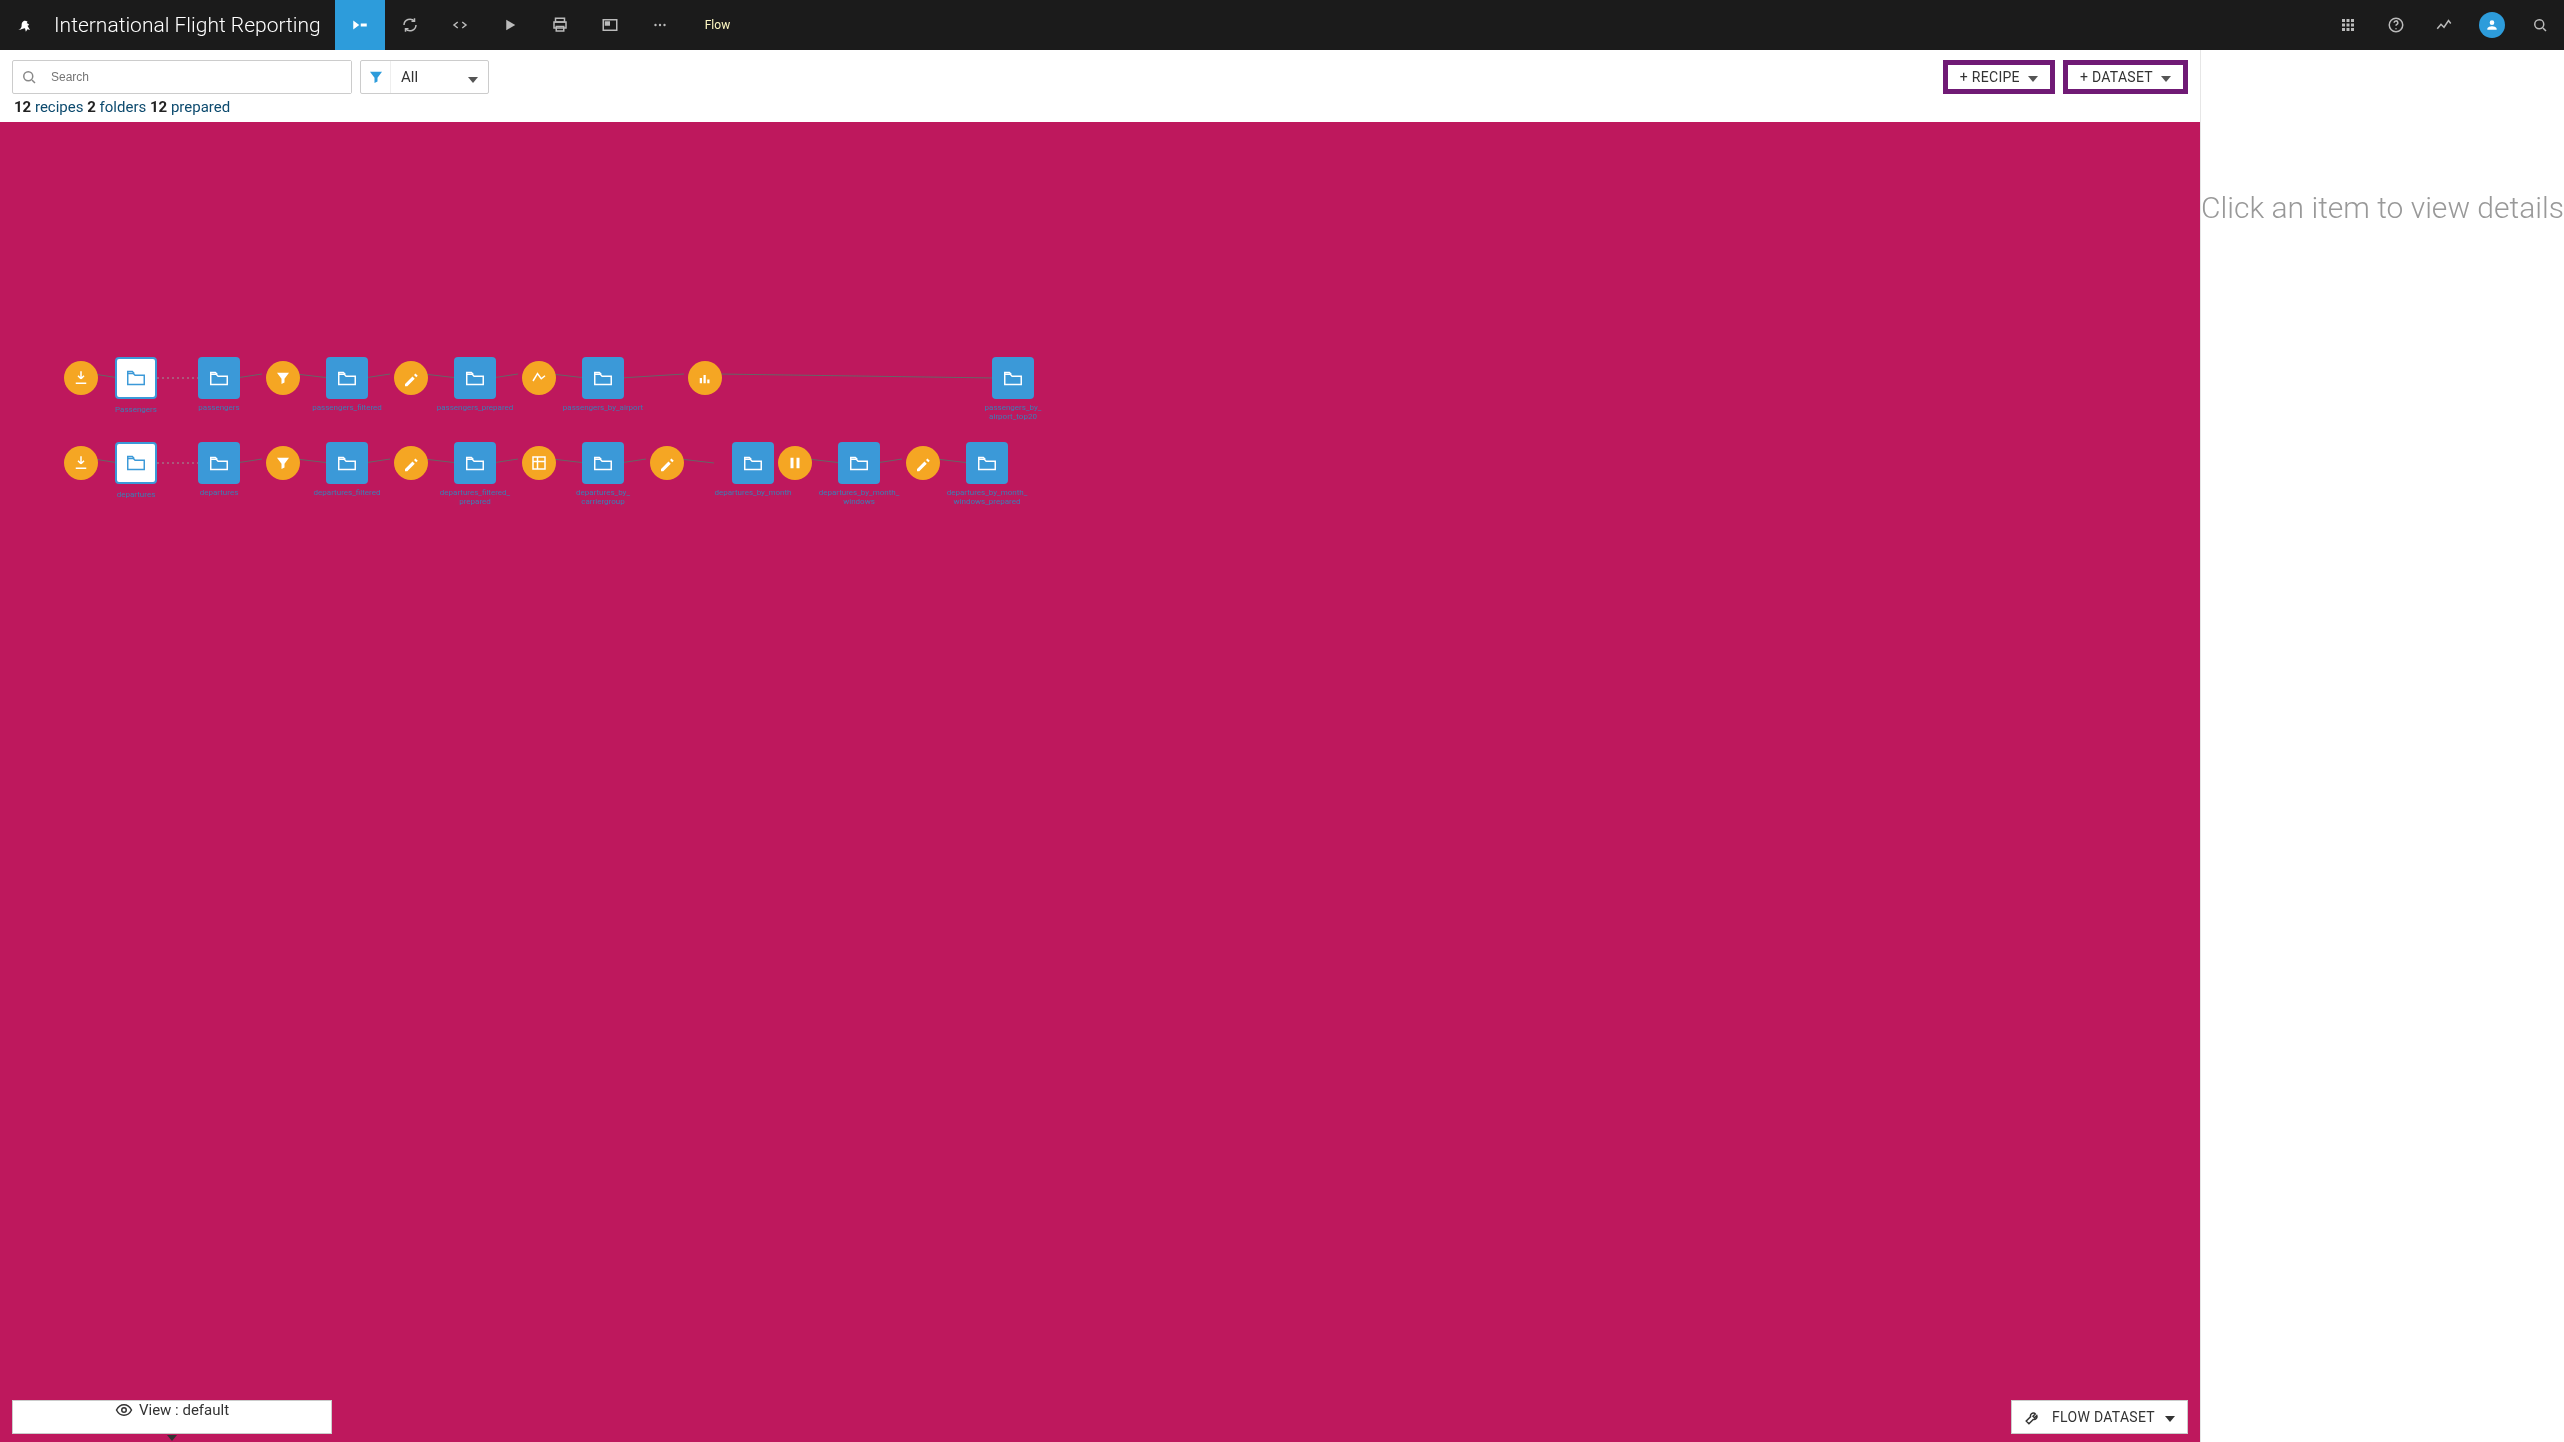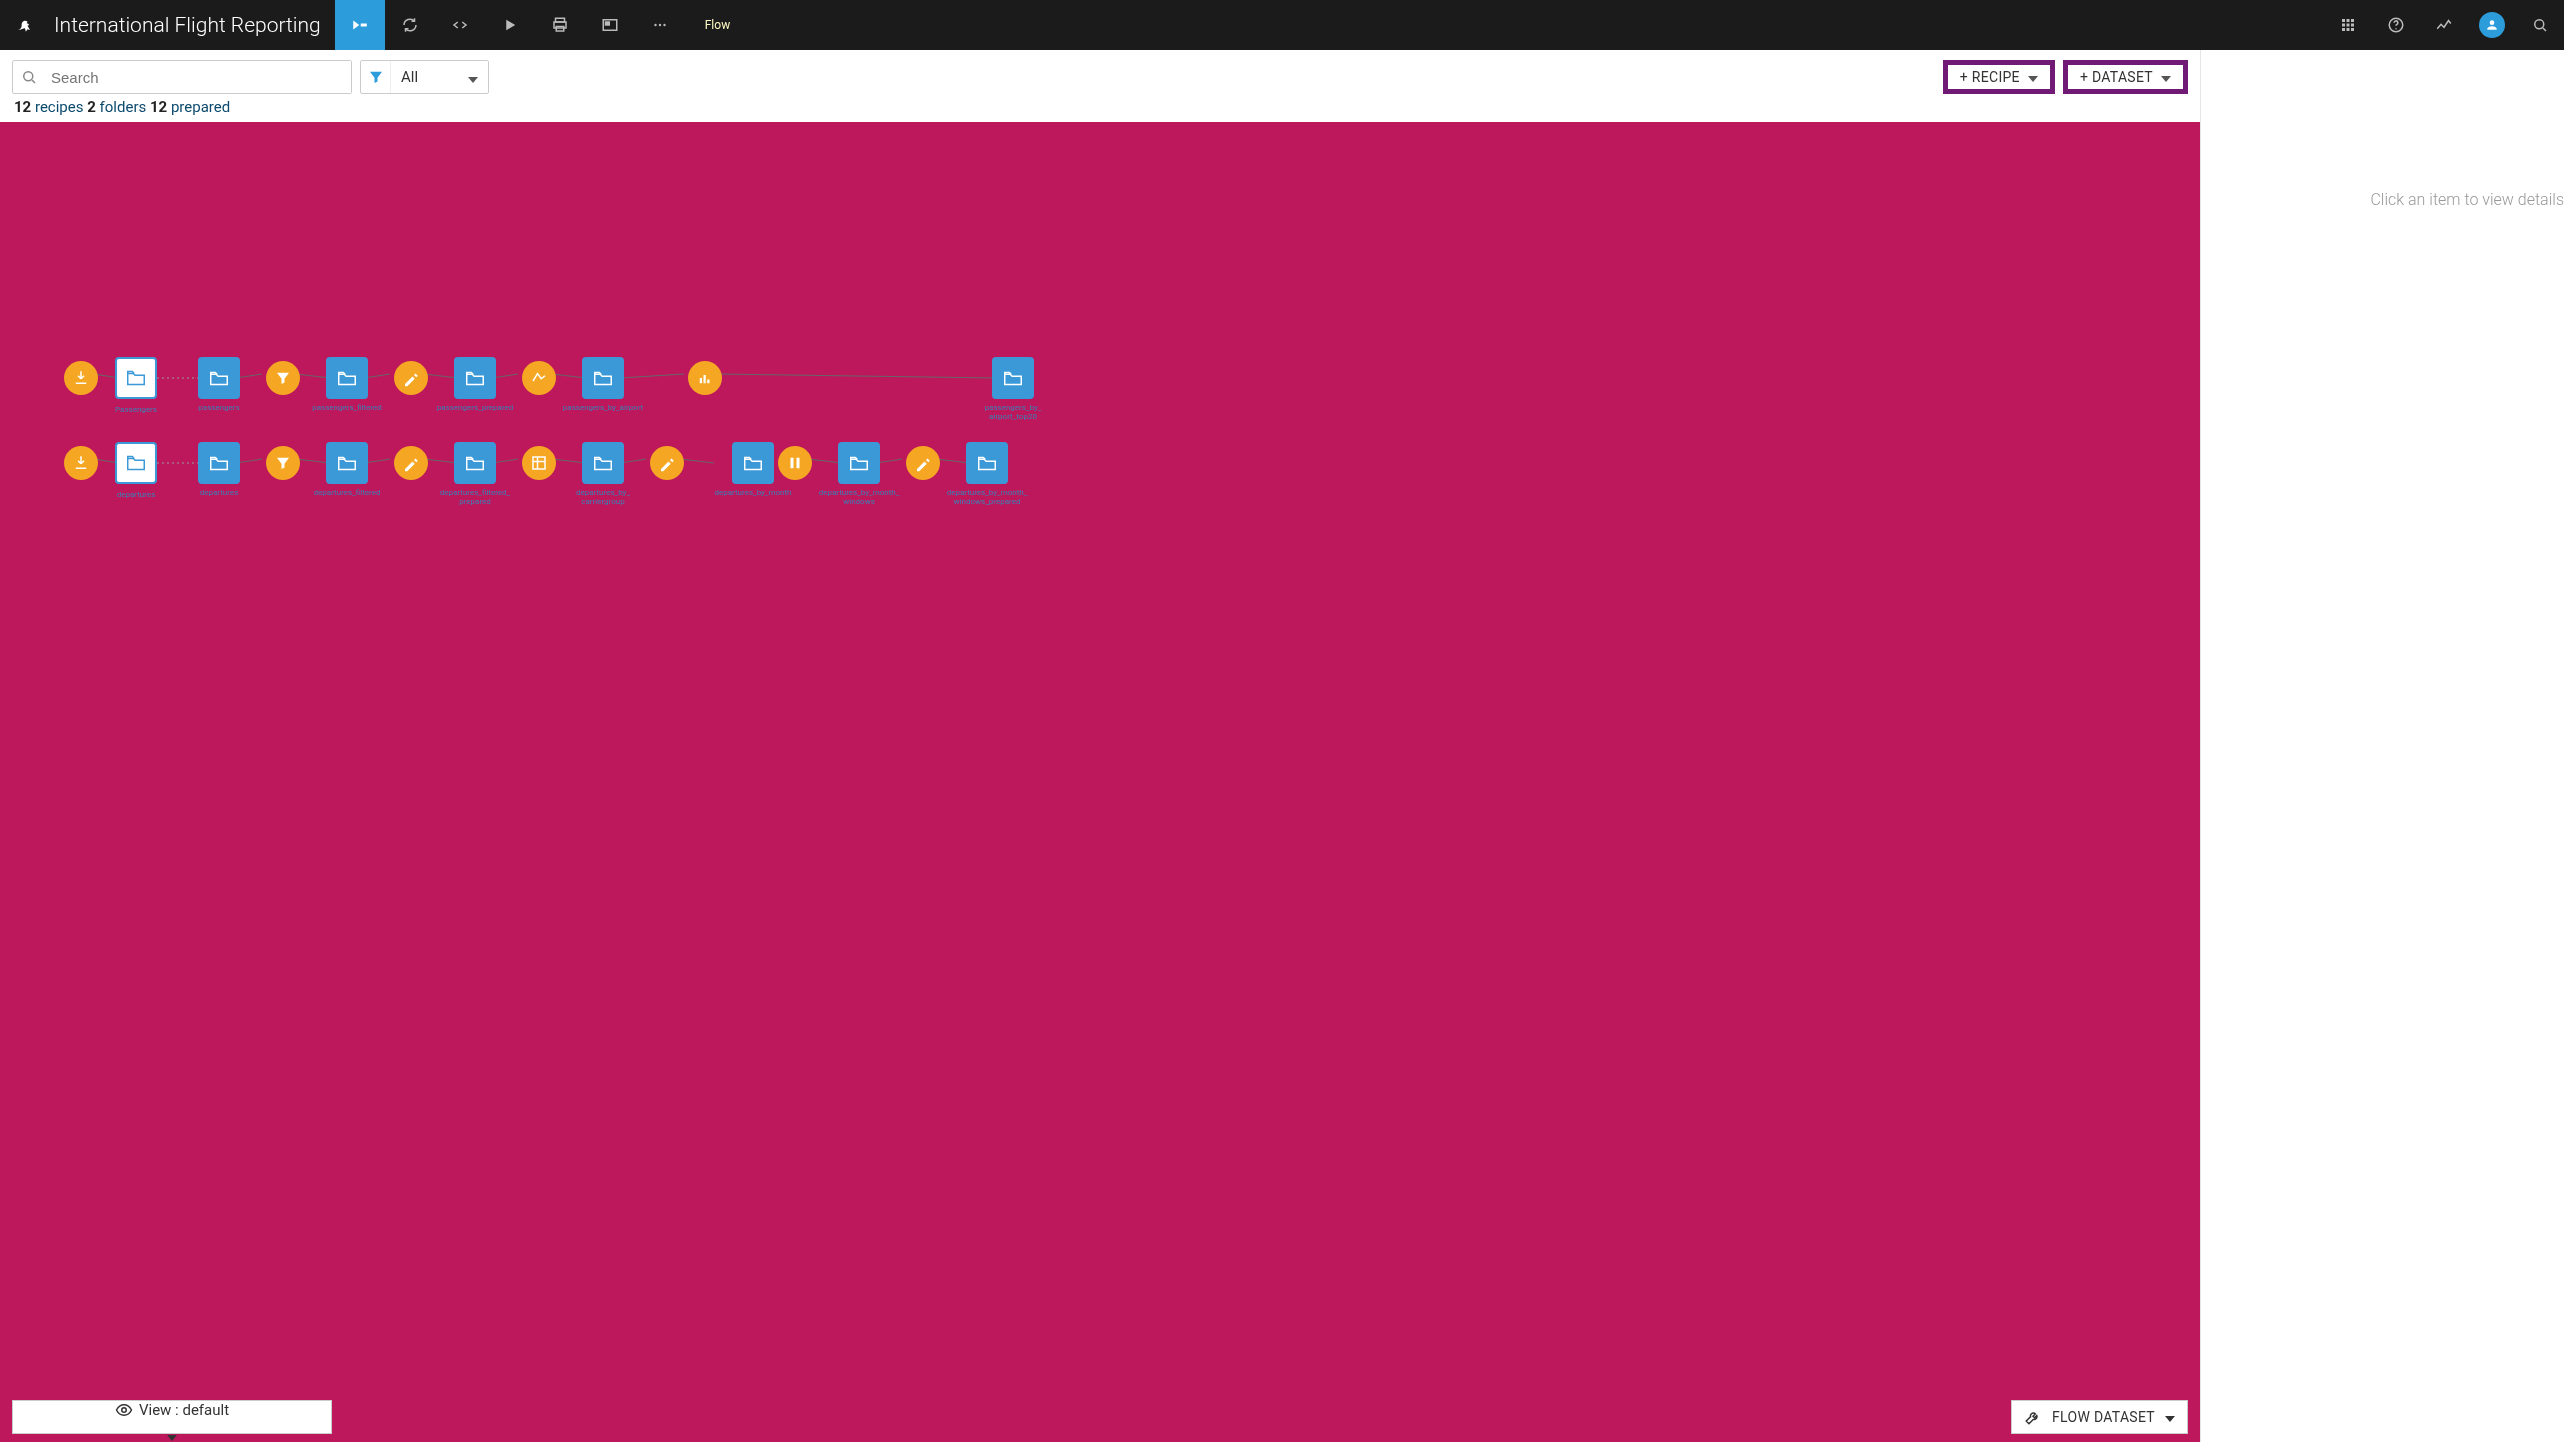--- a/index.html
+++ b/index.html
@@ -14,27 +14,27 @@
   .topbar .tab.active { background:#2d9cdb; color:#fff; }
   .topbar .flow-label { padding:0 20px; color:#fef9c3; font-size:12px; font-weight:400; position:relative; }
   .topbar .spacer { flex:1; }
   .topbar .right-icons { display:flex; align-items:center; }
   .topbar .right-icons .tab { width:48px; }
   .avatar { width:26px; height:26px; border-radius:50%; background:#2d9cdb; display:flex; align-items:center; justify-content:center; font-size:12px; color:#fff; }
 
   
   .main { flex:1; display:flex; min-height:0; }
   .canvas-pane { flex:1; display:flex; flex-direction:column; border-right:1px solid #e6e6e6; min-width:0; position:relative; }
-  .side-pane { width:363px; display:flex; align-items:flex-start; justify-content:flex-end; padding-top:140px; color:#999; font-size:16px; font-weight:300; }
+  .side-pane { width:363px; display:flex; align-items:flex-start; justify-content:center; padding-top:140px; color:#999; font-size:30px; font-weight:300; }
 
   
   .toolbar { display:flex; align-items:center; padding:10px 12px 4px 12px; gap:8px; }
   .search-wrap { display:flex; align-items:center; border:1px solid #ccc; border-radius:2px; height:34px; width:340px; }
   .search-wrap .search-icon-box { width:32px; display:flex; align-items:center; justify-content:center; color:#888; }
-  .search-wrap input { border:none; outline:none; height:100%; flex:1; font-size:15px; padding:0 6px; }
+  .search-wrap input { border:none; outline:none; height:100%; flex:1; font-size:12px; padding:0 6px; }
   .filter-pill { display:flex; align-items:center; border:1px solid #ccc; border-radius:2px; height:34px; }
   .filter-pill .filter-icon-box { width:30px; display:flex; align-items:center; justify-content:center; color:#2d9cdb; border-right:1px solid #eee; height:100%; }
   .filter-pill .filter-label { padding:0 50px 0 10px; font-size:15px; }
   .filter-pill .caret { padding-right:10px; color:#555; }
   .toolbar .spacer { flex:1; }
   .btn { border:5px solid #701a75; height:34px; display:flex; align-items:center; padding:0 12px; font-size:14px; letter-spacing:.3px; cursor:pointer; gap:8px; color:#333; background:#fff; }
   .btn .caret { color:#555; }
   .counts { padding:0 14px 6px 14px; font-size:15px; }
   .counts .n { font-weight:700; color:#222; }
   .counts .lnk { color:#0c4a6e; }

